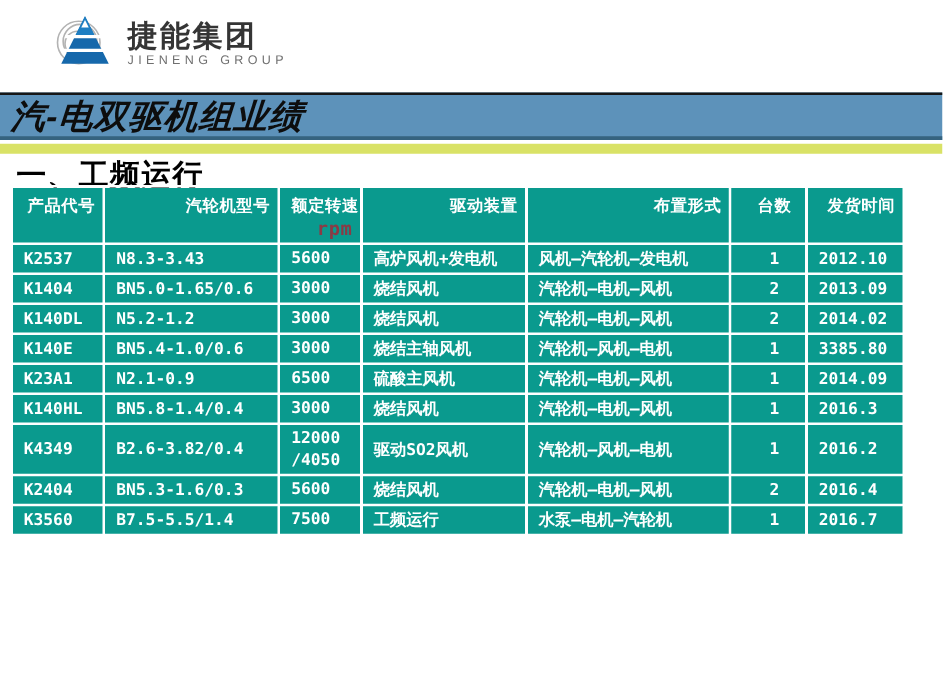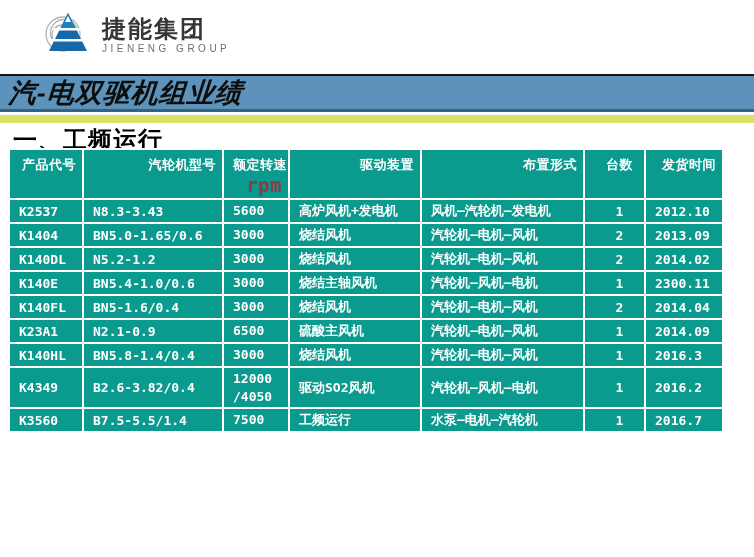--- a/index.html
+++ b/index.html
@@ -65,21 +65,21 @@
     padding: 2px 6px 2px 9px;
     overflow: hidden; white-space: nowrap;
   }
   .perf-table th {
     height: 40px; text-align: right; vertical-align: top; padding-top: 6px;
     font-size: 13px; letter-spacing: 0.5px;
   }
   .perf-table td { height: 24px; vertical-align: middle; text-align: left; }
   .perf-table .col-units-h, .perf-table td.col-units { text-align: center; padding-left: 16px; }
   .perf-table td.col-speed { white-space: pre-line; line-height: 1.35; }
-  .rpm-unit { color: var(--rpm-red); display: block; font-size: 19px; }
+  .rpm-unit { color: var(--rpm-red); display: block; font-size: 15px; }
 
   .bottom-space { position: absolute; left: 0; top: 523px; width: 754px; height: 34px; background: #fff; }
 </style>
 </head>
 <body>
 
 <div class="logo-wrap">
   <span>
     <svg width="50" height="46" viewBox="0 0 50 46">
       <g fill="none" stroke="#b3b3b3" stroke-width="1.3">
@@ -156,30 +156,21 @@
         <td class="col-units">2</td>
         <td class="col-date">2014.02</td>
       </tr>
       <tr>
         <td class="col-code">K140E</td>
         <td class="col-model">BN5.4-1.0/0.6</td>
         <td class="col-speed">3000</td>
         <td class="col-drive">烧结主轴风机</td>
         <td class="col-layout">汽轮机—风机—电机</td>
         <td class="col-units">1</td>
-        <td class="col-date">2300.11</td>
-      </tr>
-      <tr>
-        <td class="col-code">K140FL</td>
-        <td class="col-model">BN5-1.6/0.4</td>
-        <td class="col-speed">3000</td>
-        <td class="col-drive">烧结风机</td>
-        <td class="col-layout">汽轮机—电机—风机</td>
-        <td class="col-units">2</td>
-        <td class="col-date">2014.04</td>
+        <td class="col-date">3385.80</td>
       </tr>
       <tr>
         <td class="col-code">K23A1</td>
         <td class="col-model">N2.1-0.9</td>
         <td class="col-speed">6500</td>
         <td class="col-drive">硫酸主风机</td>
         <td class="col-layout">汽轮机—电机—风机</td>
         <td class="col-units">1</td>
         <td class="col-date">2014.09</td>
       </tr>
@@ -196,20 +187,29 @@
         <td class="col-code">K4349</td>
         <td class="col-model">B2.6-3.82/0.4</td>
         <td class="col-speed">12000
 /4050</td>
         <td class="col-drive">驱动SO2风机</td>
         <td class="col-layout">汽轮机—风机—电机</td>
         <td class="col-units">1</td>
         <td class="col-date">2016.2</td>
       </tr>
       <tr>
+        <td class="col-code">K2404</td>
+        <td class="col-model">BN5.3-1.6/0.3</td>
+        <td class="col-speed">5600</td>
+        <td class="col-drive">烧结风机</td>
+        <td class="col-layout">汽轮机—电机—风机</td>
+        <td class="col-units">2</td>
+        <td class="col-date">2016.4</td>
+      </tr>
+      <tr>
         <td class="col-code">K3560</td>
         <td class="col-model">B7.5-5.5/1.4</td>
         <td class="col-speed">7500</td>
         <td class="col-drive">工频运行</td>
         <td class="col-layout">水泵—电机—汽轮机</td>
         <td class="col-units">1</td>
         <td class="col-date">2016.7</td>
       </tr>
     </tbody>
 </table>

